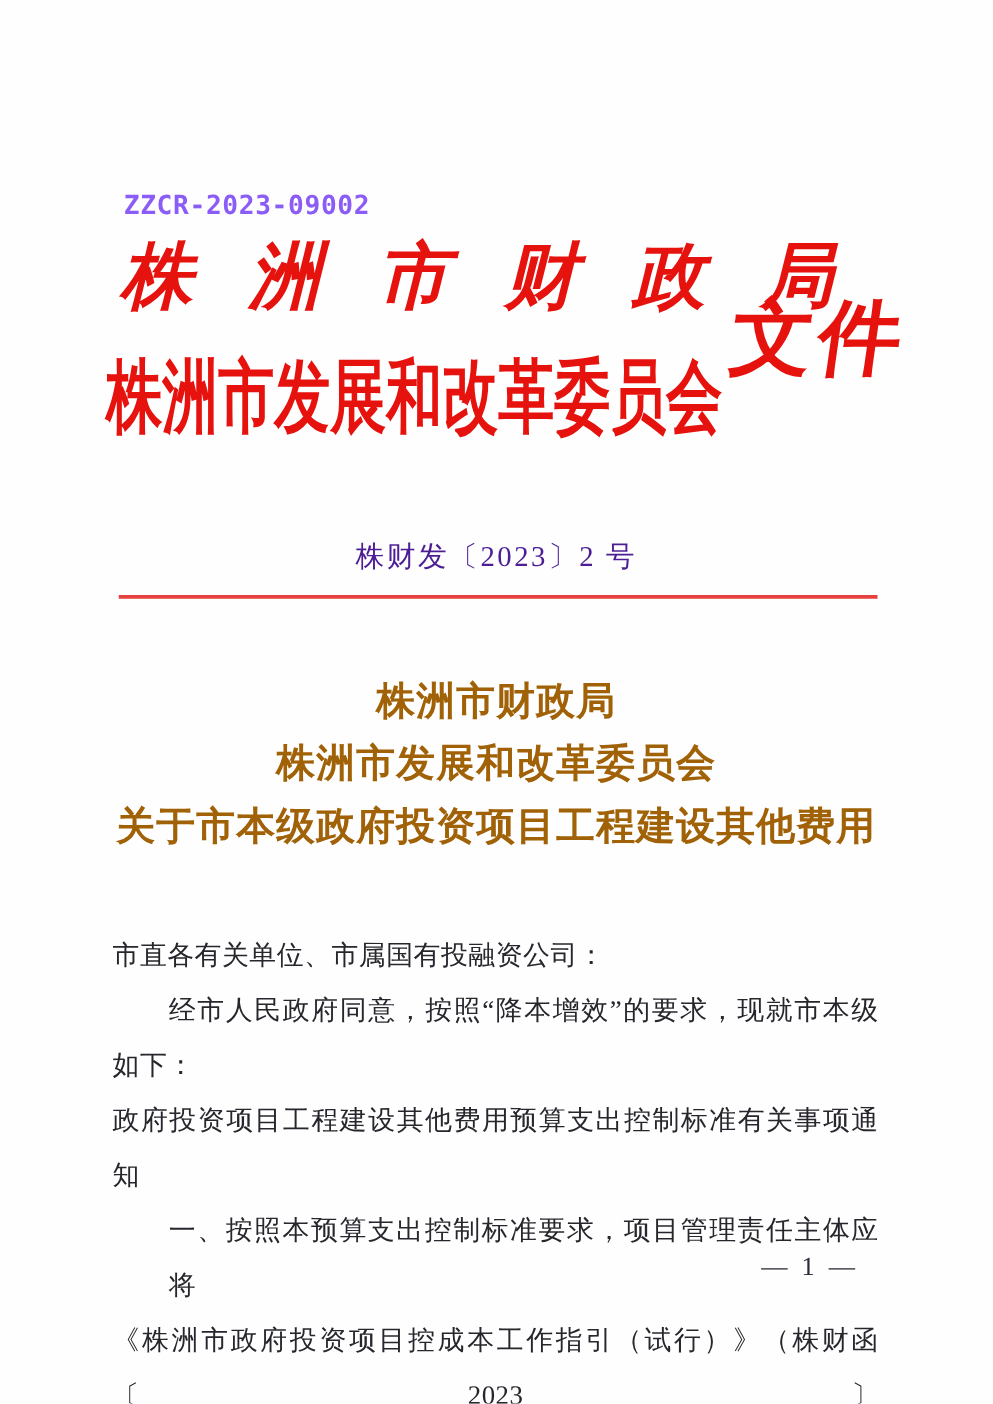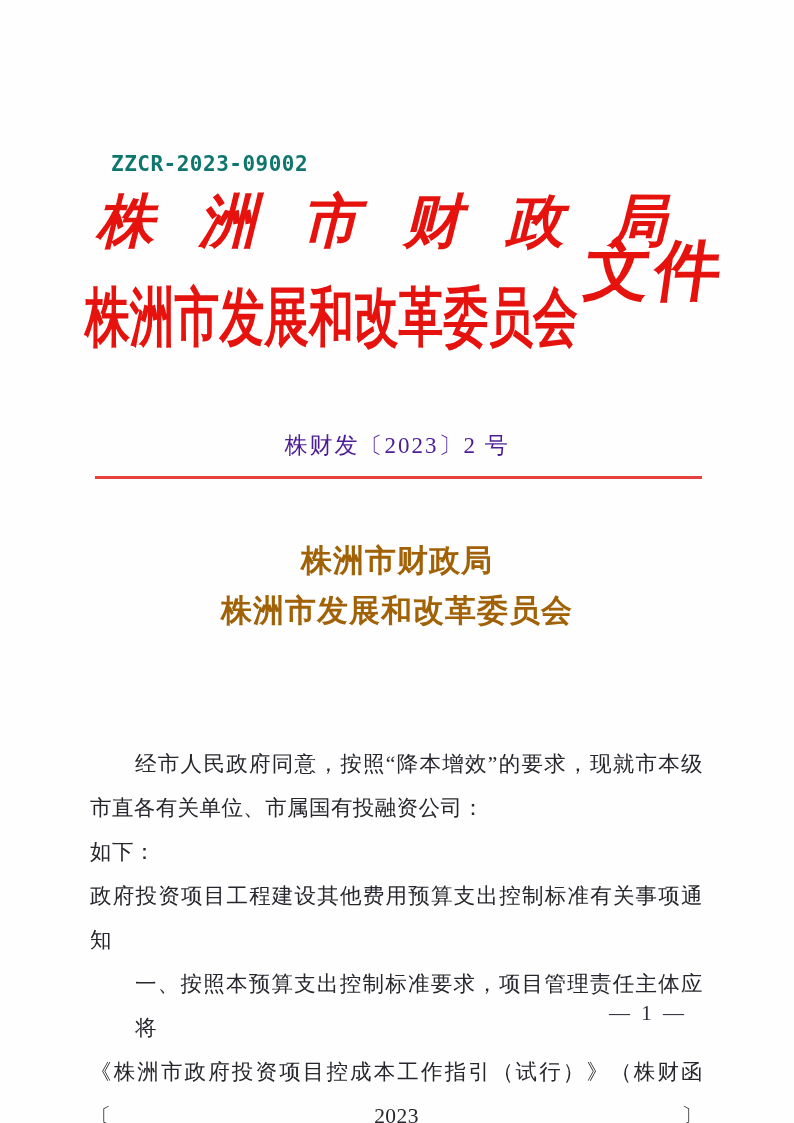--- a/index.html
+++ b/index.html
@@ -19,22 +19,21 @@
 
   
   .doc-code {
     position: absolute;
     top: 152px;
     left: 99px;
     font-family: "DejaVu Sans Mono", "Liberation Sans", sans-serif;
     font-weight: 700;
     font-size: 21px;
     letter-spacing: 0.5px;
-    color: #0f766e;
-    margin-left: 12px;
+    color: #8b5cf6;
   }
 
   
   .org-line-1 {
     position: absolute;
     top: 190px;
     left: 96px;
     font-size: 58px;
     font-weight: 700;
     letter-spacing: 15px;
@@ -144,25 +143,26 @@
 
   <div class="doc-type red-text">文件</div>
 
   <div class="ref-number">株财发〔2023〕2 号</div>
 
   <div class="red-rule"></div>
 
   <div class="title-block">
     <div>株洲市财政局</div>
     <div>株洲市发展和改革委员会</div>
+    <div>关于市本级政府投资项目工程建设其他费用</div>
   </div>
 
   <div class="body-block">
+    <div class="body-line">市直各有关单位、市属国有投融资公司：</div>
     <div class="body-line indent fill">经市人民政府同意，按照“降本增效”的要求，现就市本级</div>
-    <div class="body-line">市直各有关单位、市属国有投融资公司：</div>
     <div class="body-line">如下：</div>
     <div class="body-line fill">政府投资项目工程建设其他费用预算支出控制标准有关事项通知</div>
     <div class="body-line indent fill">一、按照本预算支出控制标准要求，项目管理责任主体应将</div>
     <div class="body-line fill">《株洲市政府投资项目控成本工作指引（试行）》（株财函〔2023〕</div>
   </div>
 
   <div class="page-number">— 1 —</div>
 
 </div>
 

